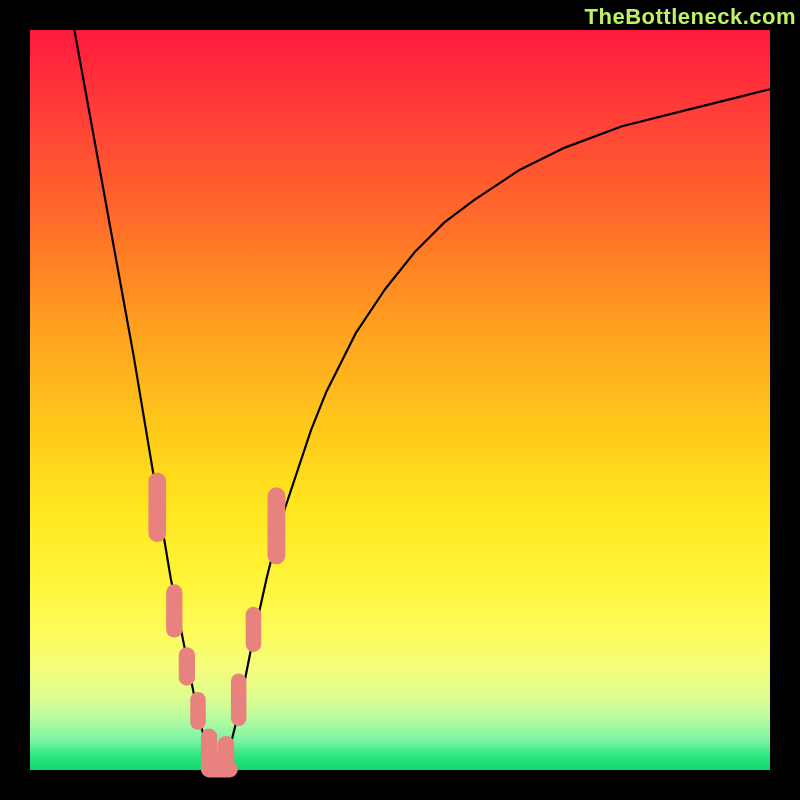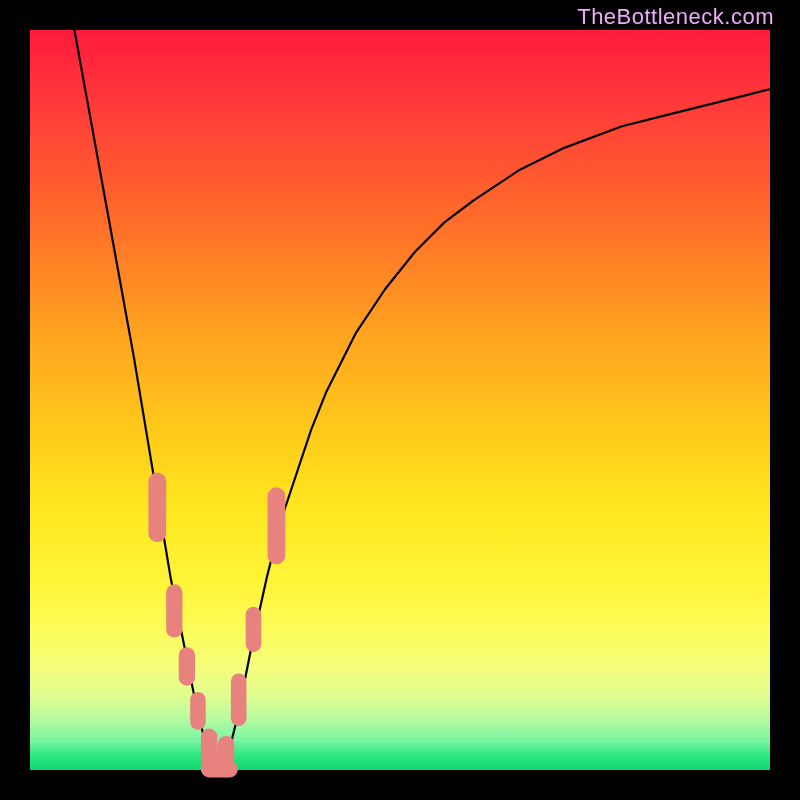--- a/index.html
+++ b/index.html
@@ -37,24 +37,24 @@
       #e0fd90 90%,
       #b8fba0 93%,
       #7af5a3 96%,
       #2ee87f 98%,
       #10d670 100%
     );
   }
   .watermark {
     position: absolute;
     top: 4px;
-    right: 26px;
-    color: #f0abfc;
+    right: 4px;
+    color: #bef264;
     font-size: 22px;
-    font-weight: 400;
+    font-weight: 700;
     letter-spacing: 0.5px;
     user-select: none;
   }
   svg.overlay {
     position: absolute;
     left: 0;
     top: 0;
     width: 740px;
     height: 740px;
     overflow: visible;

